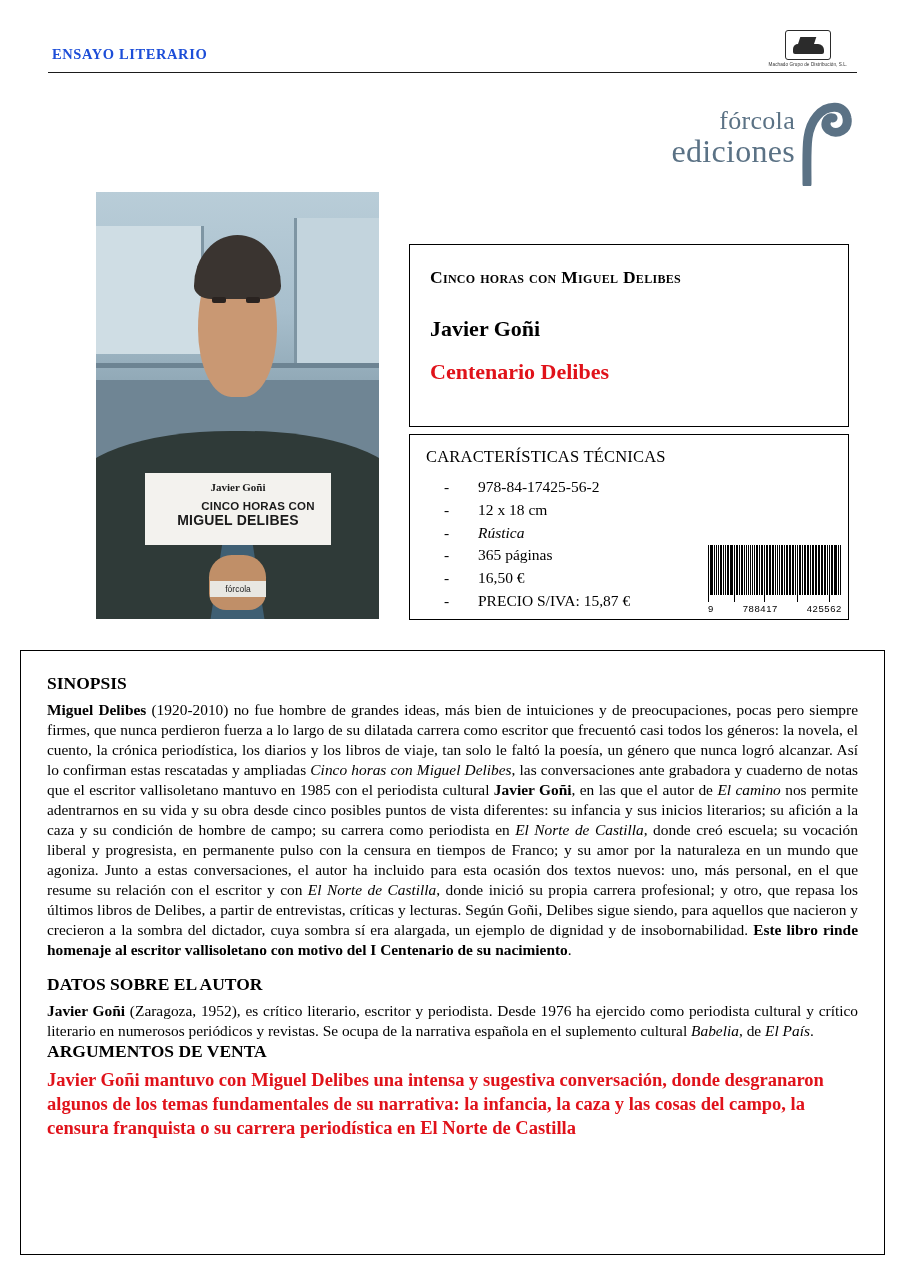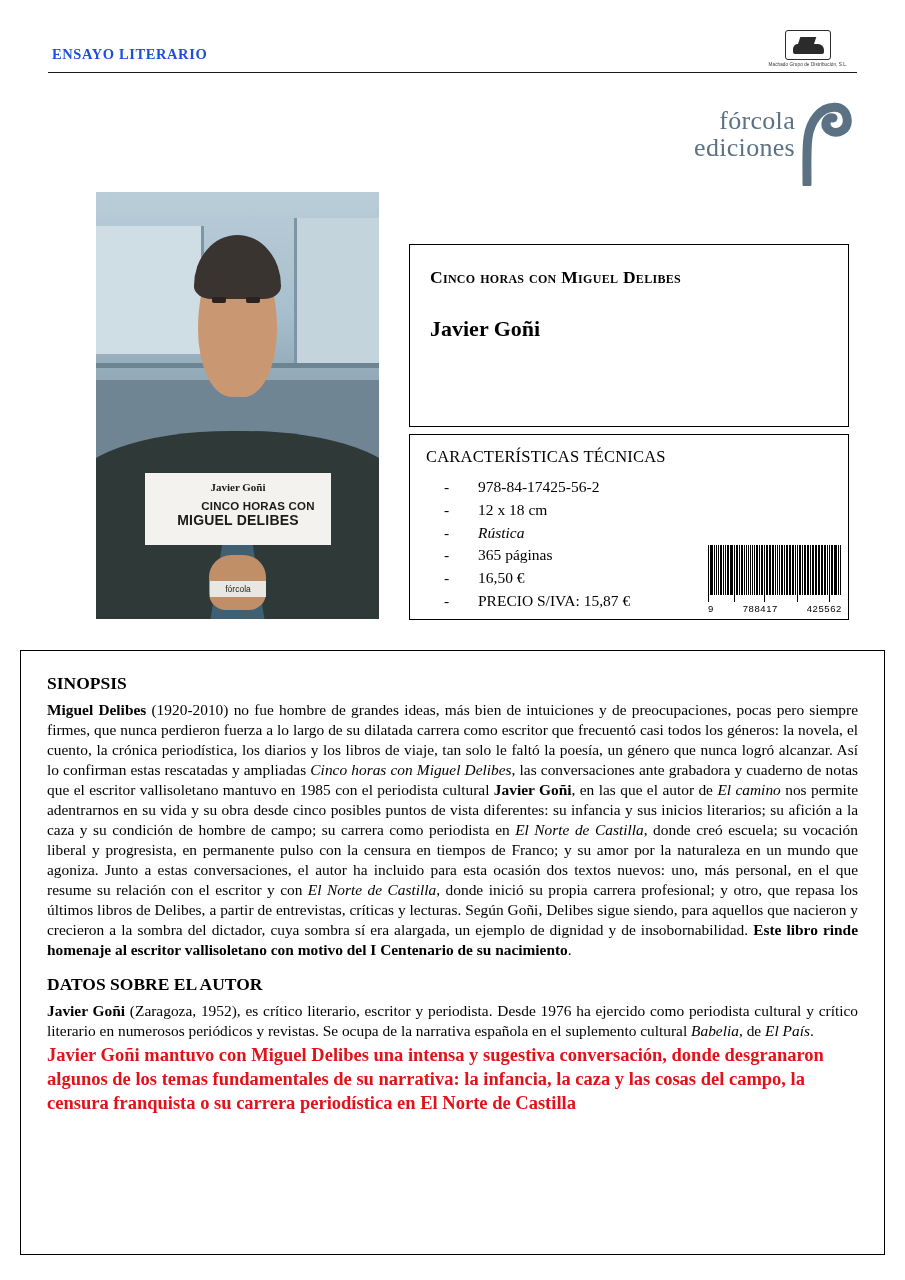--- a/index.html
+++ b/index.html
@@ -81,21 +81,21 @@
   }
   .pub-name {
     position: absolute;
     right: 58px; top: 4px;
     text-align: right;
     font-family: "Liberation Serif", serif;
     color: #5b7285;
     line-height: 1.02;
   }
   .pub-name .l1 { font-size: 26px; letter-spacing: 0.3px; }
-  .pub-name .l2 { font-size: 26px; letter-spacing: 0.3px; }
+  .pub-name .l2 { font-size: 32px; letter-spacing: 0.3px; }
   .pub-mark {
     position: absolute;
     right: 0; top: -4px;
     width: 56px; height: 86px;
   }
 
   
   .cover {
     position: absolute;
     left: 96px; top: 192px;
@@ -325,20 +325,21 @@
     <div class="ca">Javier Goñi</div>
     <div class="cb">CINCO HORAS CON</div>
     <div class="cc">MIGUEL DELIBES</div>
   </div>
   <div class="cv-foot">fórcola</div>
 </div>
 
 <div class="title-box">
   <div class="book-title">Cinco horas con Miguel Delibes</div>
   <div class="book-author">Javier Goñi</div>
+  <div class="book-tagline">Centenario Delibes</div>
 </div>
 
 <div class="specs-box">
   <div class="specs-title">CARACTERÍSTICAS TÉCNICAS</div>
   <ul class="specs-list" id="specs-list">
       <li><span class="dash">-</span><span>978-84-17425-56-2</span></li>
       <li><span class="dash">-</span><span>12 x 18 cm</span></li>
       <li class="italic"><span class="dash">-</span><span>Rústica</span></li>
       <li><span class="dash">-</span><span>365 páginas</span></li>
       <li><span class="dash">-</span><span>16,50 €</span></li>
@@ -413,14 +414,15 @@
   </div>
 </div>
 
 <div class="panel">
   <div class="sec-head">SINOPSIS</div>
   <p class="body-text" id="synopsis-text"><b>Miguel Delibes</b> (1920-2010) no fue hombre de grandes ideas, más bien de intuiciones y de preocupaciones, pocas pero siempre firmes, que nunca perdieron fuerza a lo largo de su dilatada carrera como escritor que frecuentó casi todos los géneros: la novela, el cuento, la crónica periodística, los diarios y los libros de viaje, tan solo le faltó la poesía, un género que nunca logró alcanzar. Así lo confirman estas rescatadas y ampliadas <i>Cinco horas con Miguel Delibes</i>, las conversaciones ante grabadora y cuaderno de notas que el escritor vallisoletano mantuvo en 1985 con el periodista cultural <b>Javier Goñi</b>, en las que el autor de <i>El camino</i> nos permite adentrarnos en su vida y su obra desde cinco posibles puntos de vista diferentes: su infancia y sus inicios literarios; su afición a la caza y su condición de hombre de campo; su carrera como periodista en <i>El Norte de Castilla</i>, donde creó escuela; su vocación liberal y progresista, en permanente pulso con la censura en tiempos de Franco; y su amor por la naturaleza en un mundo que agoniza. Junto a estas conversaciones, el autor ha incluido para esta ocasión dos textos nuevos: uno, más personal, en el que resume su relación con el escritor y con <i>El Norte de Castilla</i>, donde inició su propia carrera profesional; y otro, que repasa los últimos libros de Delibes, a partir de entrevistas, críticas y lecturas. Según Goñi, Delibes sigue siendo, para aquellos que nacieron y crecieron a la sombra del dictador, cuya sombra sí era alargada, un ejemplo de dignidad y de insobornabilidad. <b>Este libro rinde homenaje al escritor vallisoletano con motivo del I Centenario de su nacimiento</b>.</p>
 
   <div class="sec-head tight">DATOS SOBRE EL AUTOR</div>
   <p class="body-text" id="author-text"><b>Javier Goñi</b> (Zaragoza, 1952), es crítico literario, escritor y periodista. Desde 1976 ha ejercido como periodista cultural y crítico literario en numerosos periódicos y revistas. Se ocupa de la narrativa española en el suplemento cultural <i>Babelia</i>, de <i>El País</i>.</p>
 
+  <div class="sec-head">ARGUMENTOS DE VENTA</div>
   <p class="sales">Javier Goñi mantuvo con Miguel Delibes una intensa y sugestiva conversación, donde desgranaron algunos de los temas fundamentales de su narrativa: la infancia, la caza y las cosas del campo, la censura franquista o su carrera periodística en El Norte de Castilla</p>
 </div>
 
 </body></html>

